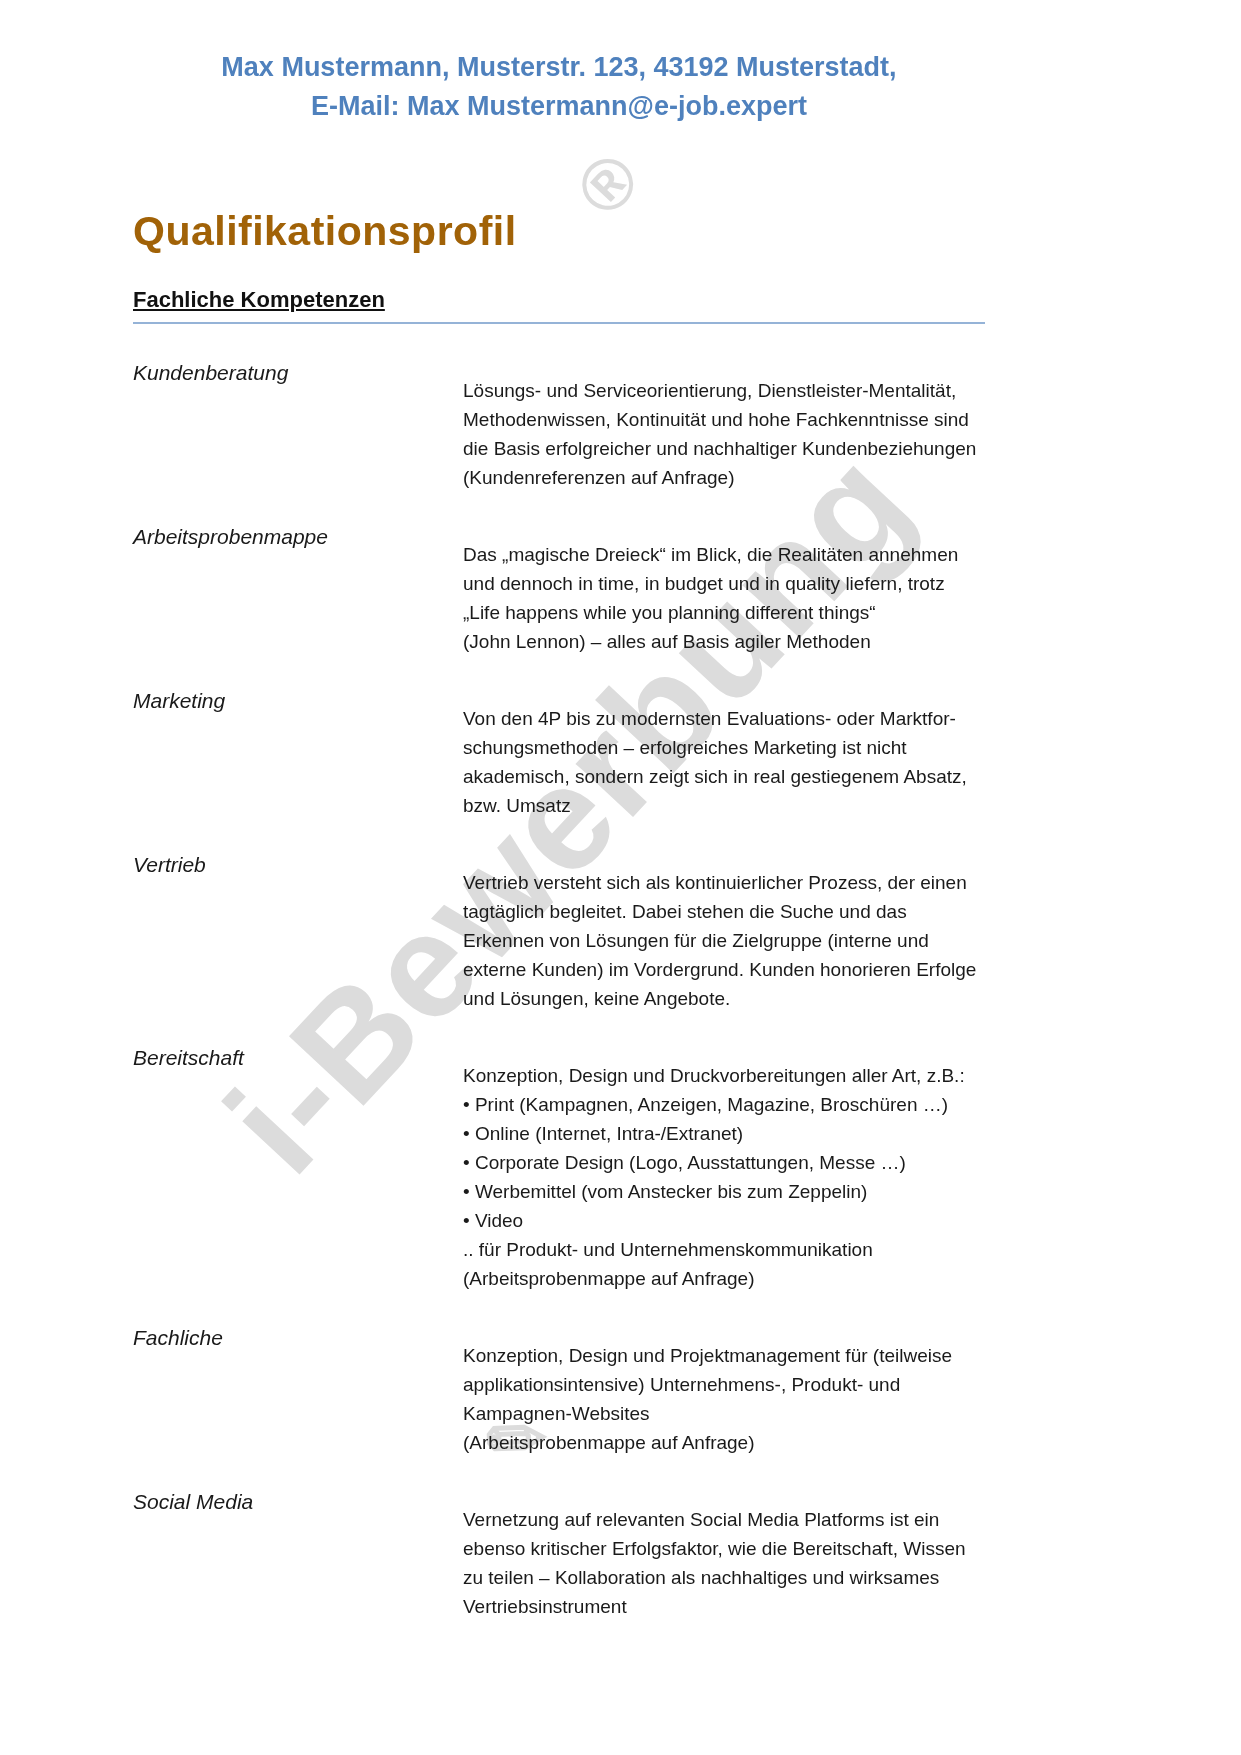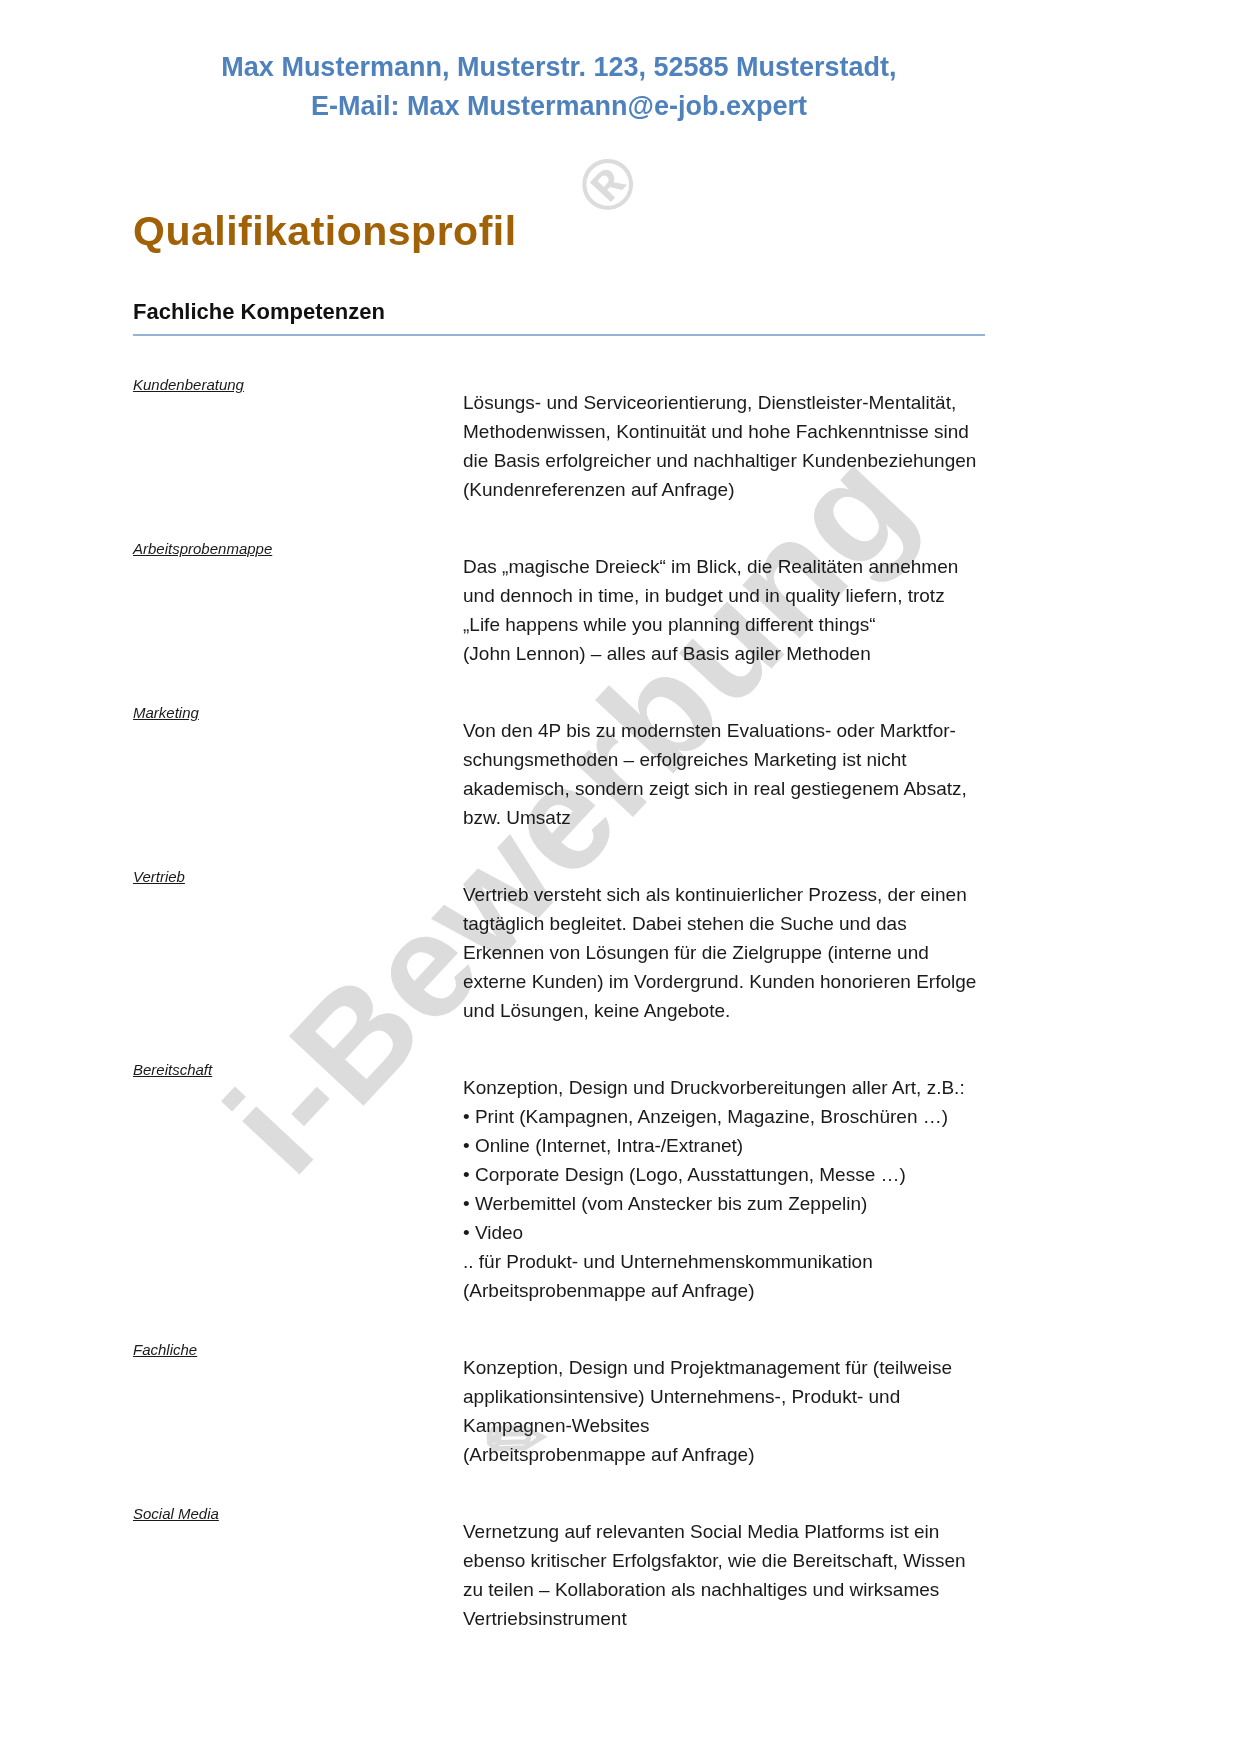--- a/index.html
+++ b/index.html
@@ -61,62 +61,62 @@
     white-space: pre-line;
   }
   .doc-title {
     margin-top: 82px;
     color: #a16207;
     font-weight: bold;
     font-size: 41px;
     letter-spacing: 0.5px;
   }
   .section-heading {
-    margin-top: 44px;
+    margin-top: 32px;
     font-size: 22px;
     font-weight: bold;
     color: #111111;
     padding-bottom: 9px;
     border-bottom: 2px solid #95B3D7;
+    text-decoration: underline;
   }
   .comp-table {
     margin-top: 34px;
   }
   .comp-row {
     display: grid;
     grid-template-columns: 330px 1fr;
     margin-bottom: 30px;
   }
   .comp-label {
     font-style: italic;
-    font-size: 15px;
+    font-size: 21px;
     line-height: 29px;
     color: #1a1a1a;
-    text-decoration: underline;
   }
   .comp-text {
     font-size: 19px;
     line-height: 29px;
     color: #1a1a1a;
     white-space: pre-line;
     margin-top: 18px;
   }
 </style>
 </head>
 <body>
 
 <div class="watermark" aria-hidden="true">
   <span class="pencil">✎</span>
   <span>i-Bewerbung</span>
   <span class="reg">®</span>
 </div>
 
 <div class="content">
 
-  <div class="doc-header">Max Mustermann,  Musterstr.  123, 52585 Musterstadt,
+  <div class="doc-header">Max Mustermann,  Musterstr.  123, 43192 Musterstadt,
 E-Mail: Max Mustermann@e-job.expert</div>
 
   <div class="doc-title">Qualifikationsprofil</div>
 
   <div class="section-heading">Fachliche Kompetenzen</div>
 
   <div class="comp-table">
 
     <div class="comp-row">
       <div class="comp-label">Kundenberatung</div>

